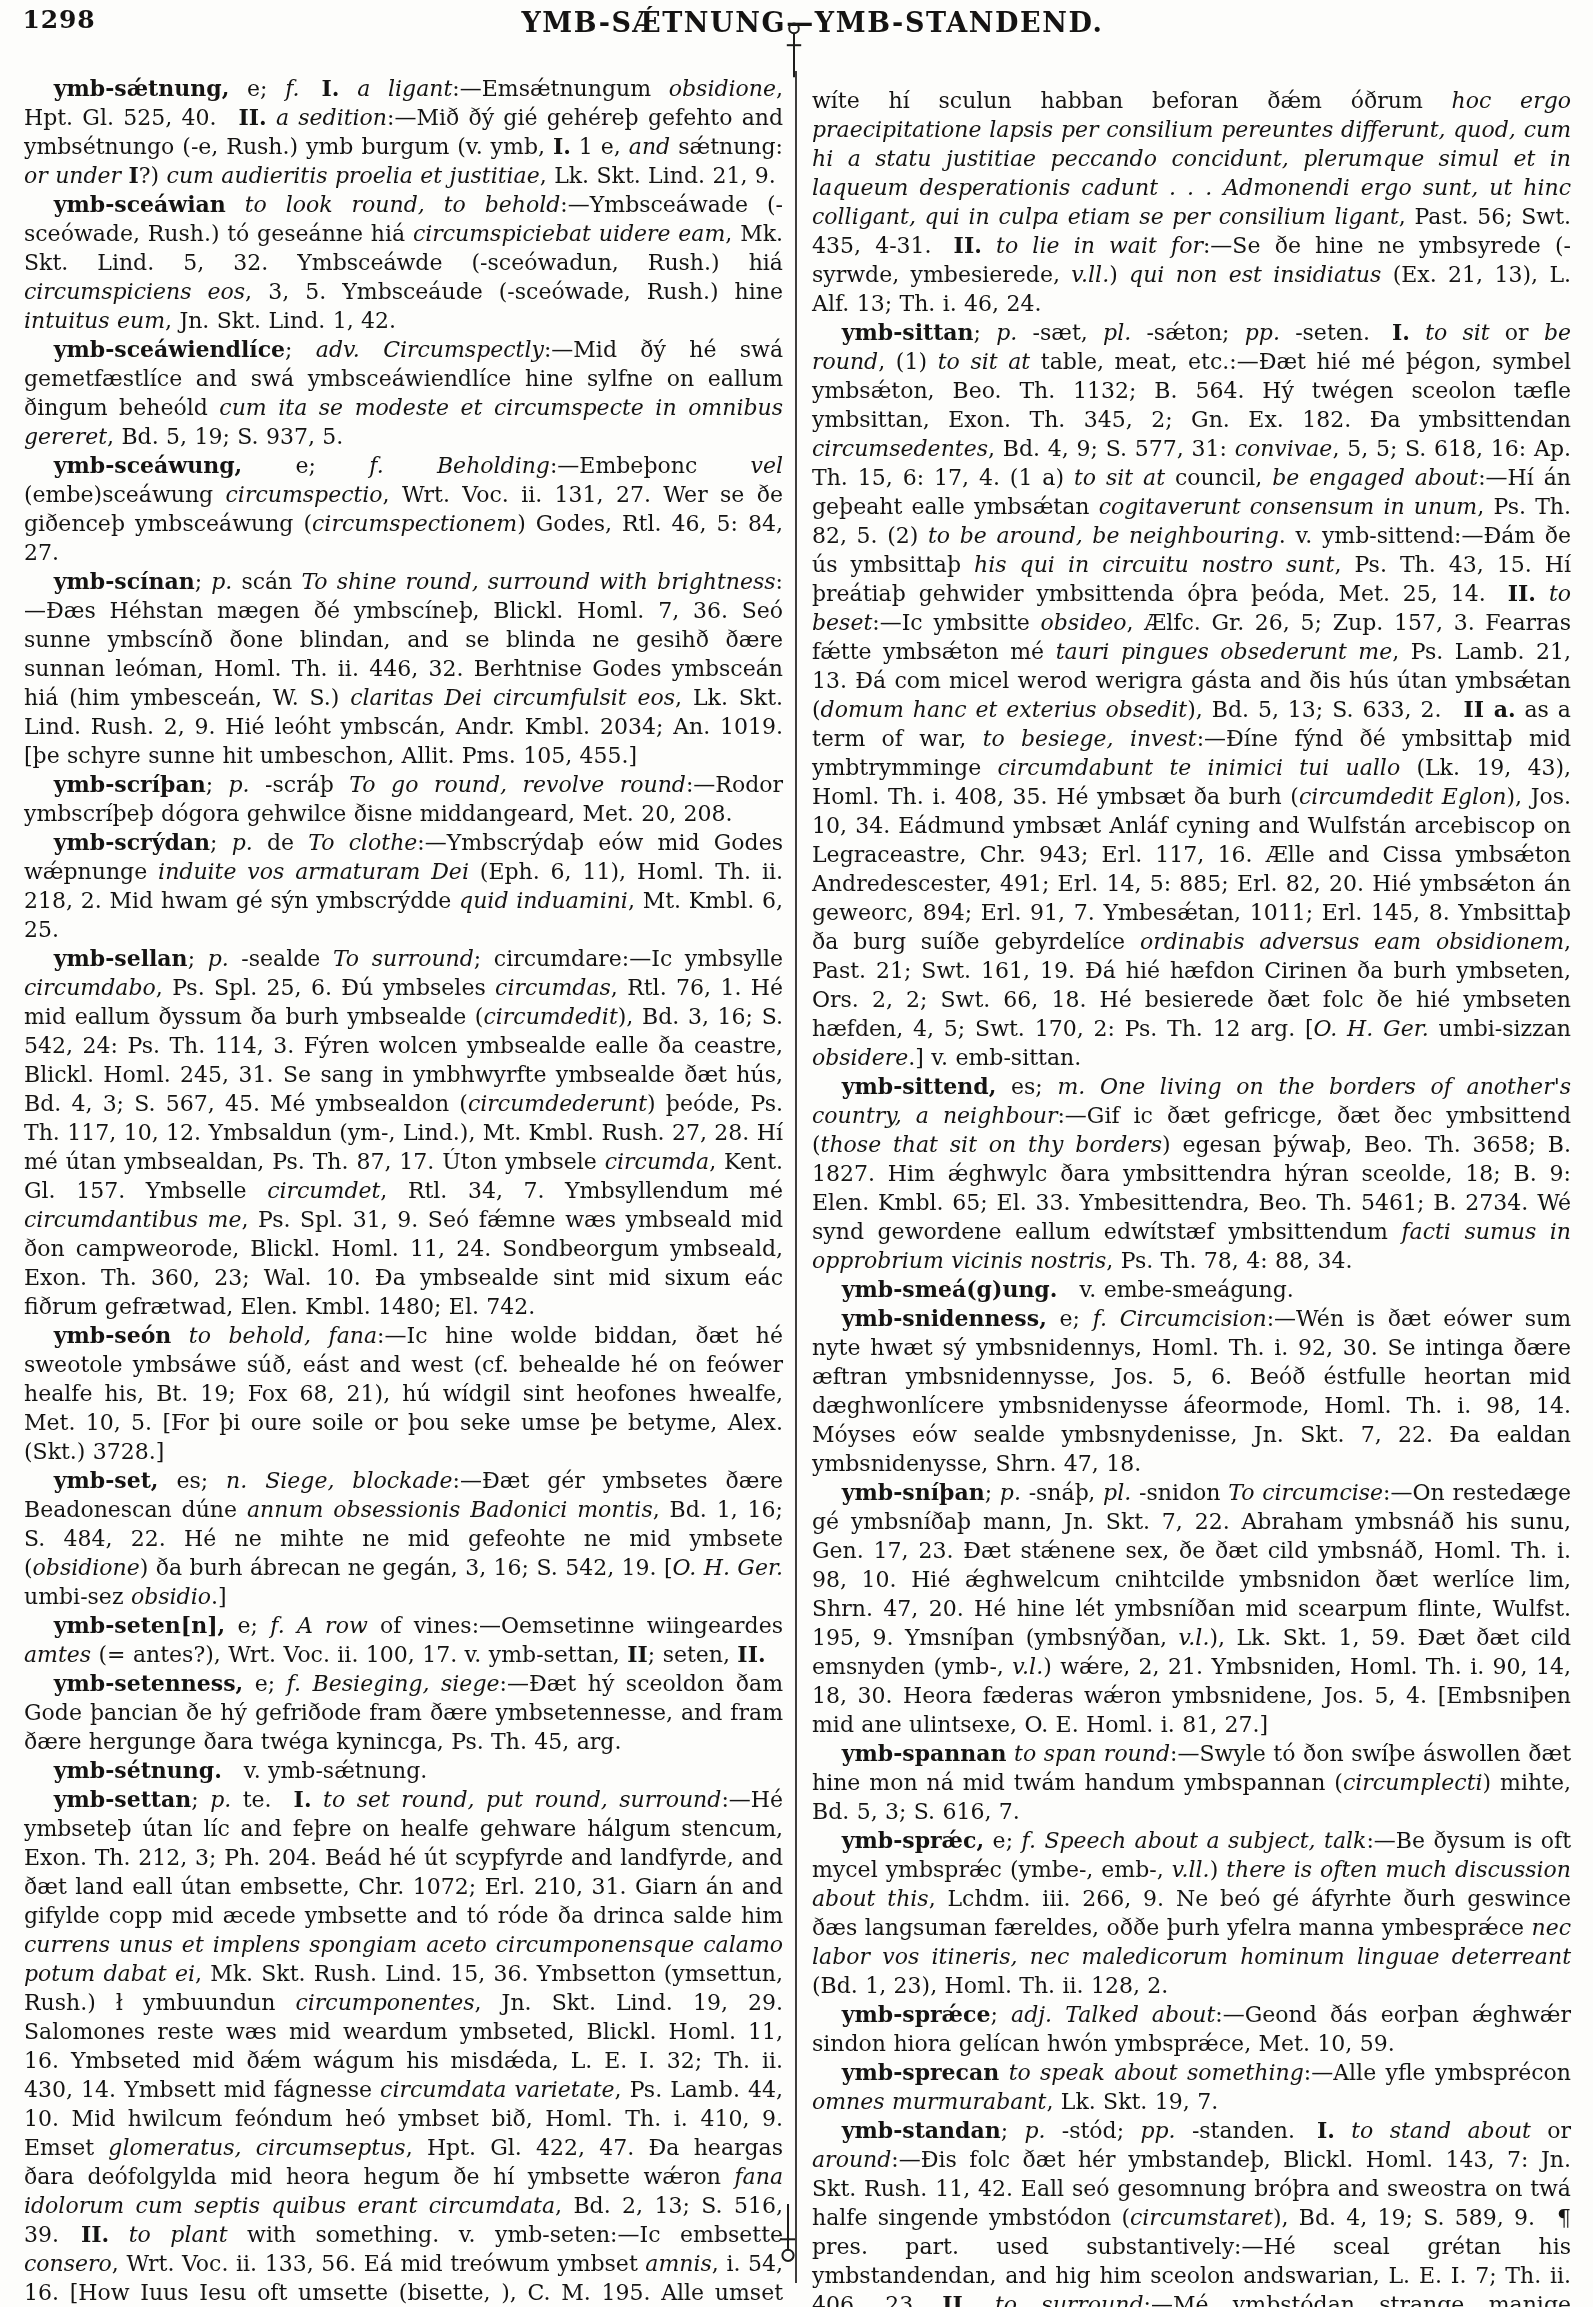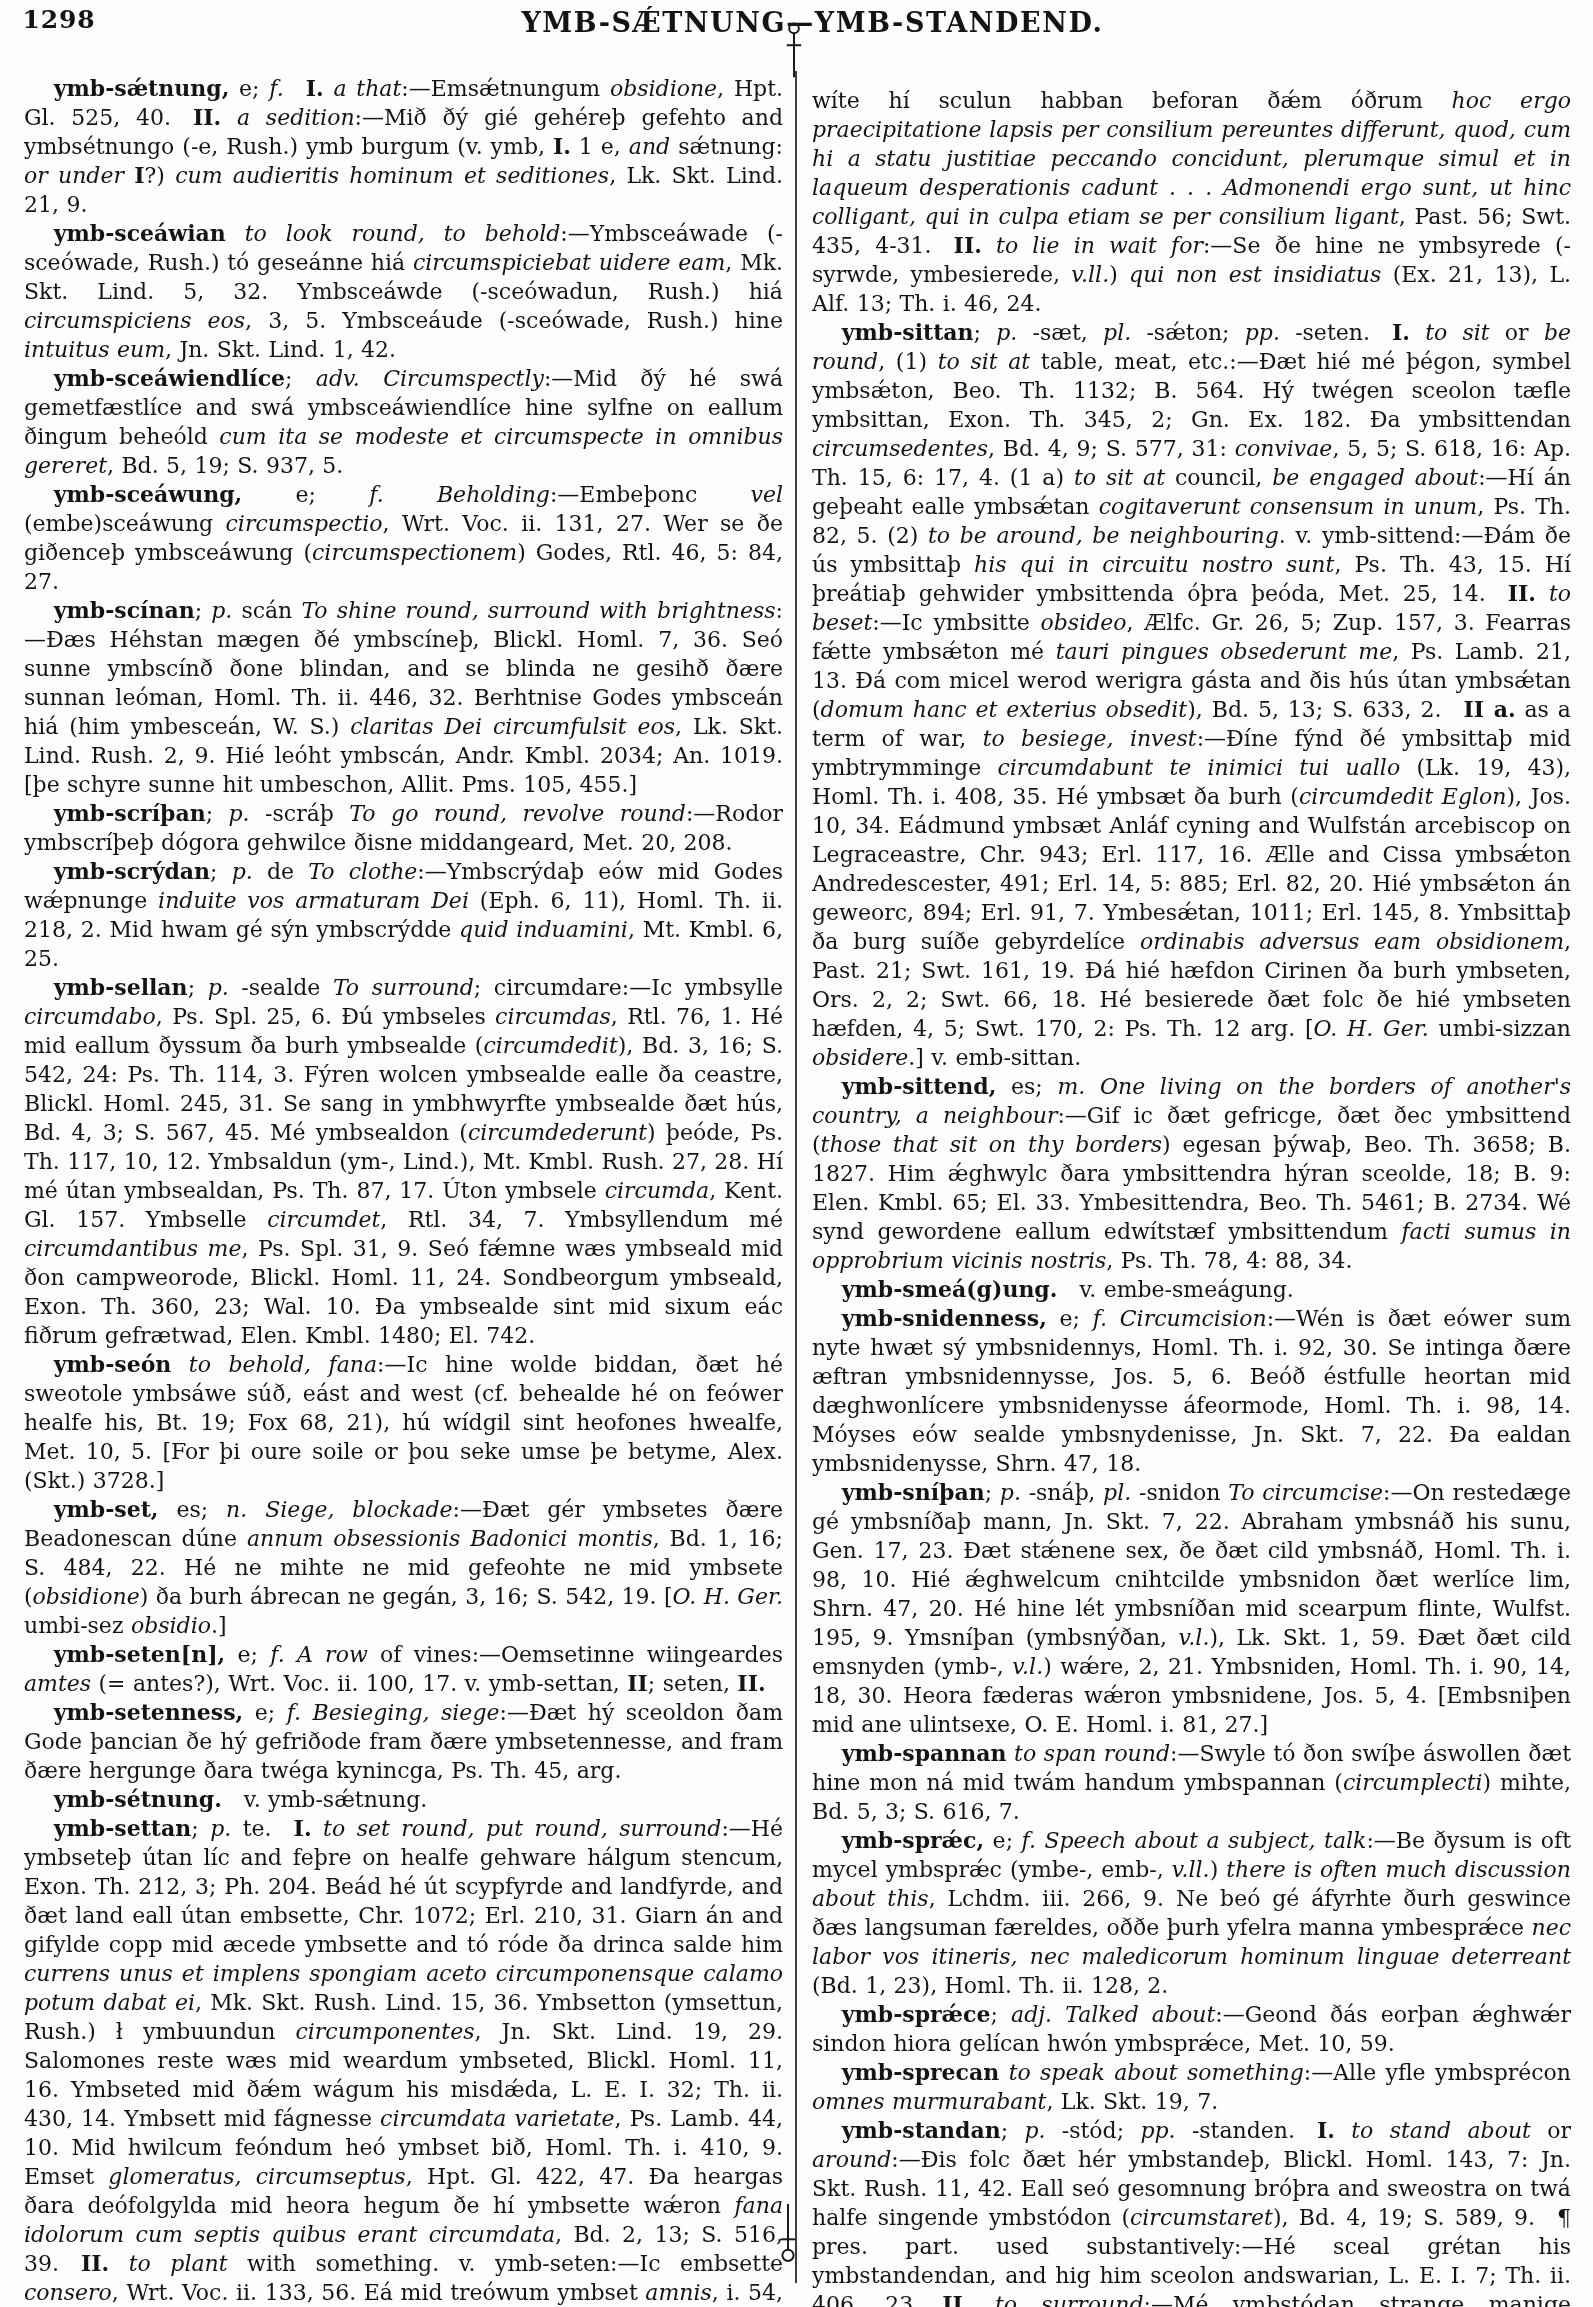--- a/index.html
+++ b/index.html
@@ -62,21 +62,21 @@
       <line x1="15" y1="0" x2="15" y2="58" stroke="currentColor" stroke-width="2.5"></line>
       <line x1="6" y1="44" x2="24" y2="44" stroke="currentColor" stroke-width="2.5"></line>
       <circle cx="15" cy="64" r="7" fill="none" stroke="currentColor" stroke-width="2.5"></circle>
     </svg>
   </span>
 
   <div class="divider"></div>
 
   <div class="columns">
     <div class="col">
-        <p class="entry"><b>ymb-sǽtnung,</b> e; <i>f.</i> <b>I.</b> <i>a that</i>:—Emsǽtnungum <i>obsidione</i>, Hpt. Gl. 525, 40. <b>II.</b> <i>a sedition</i>:—Mið ðý gié gehéreþ gefehto and ymbsétnungo (-e, Rush.) ymb burgum (v. ymb, <b>I.</b> 1 e, <i>and</i> sǽtnung: <i>or under</i> <b>I</b>?) <i>cum audieritis hominum et seditiones</i>, Lk. Skt. Lind. 21, 9.</p>
+        <p class="entry"><b>ymb-sǽtnung,</b> e; <i>f.</i> <b>I.</b> <i>a ligant</i>:—Emsǽtnungum <i>obsidione</i>, Hpt. Gl. 525, 40. <b>II.</b> <i>a sedition</i>:—Mið ðý gié gehéreþ gefehto and ymbsétnungo (-e, Rush.) ymb burgum (v. ymb, <b>I.</b> 1 e, <i>and</i> sǽtnung: <i>or under</i> <b>I</b>?) <i>cum audieritis proelia et justitiae</i>, Lk. Skt. Lind. 21, 9.</p>
         <p class="entry"><b>ymb-sceáwian</b> <i>to look round, to behold</i>:—Ymbsceáwade (-sceówade, Rush.) tó geseánne hiá <i>circumspiciebat uidere eam</i>, Mk. Skt. Lind. 5, 32. Ymbsceáwde (-sceówadun, Rush.) hiá <i>circumspiciens eos</i>, 3, 5. Ymbsceáude (-sceówade, Rush.) hine <i>intuitus eum</i>, Jn. Skt. Lind. 1, 42.</p>
         <p class="entry"><b>ymb-sceáwiendlíce</b>; <i>adv. Circumspectly</i>:—Mid ðý hé swá gemetfæstlíce and swá ymbsceáwiendlíce hine sylfne on eallum ðingum beheóld <i>cum ita se modeste et circumspecte in omnibus gereret</i>, Bd. 5, 19; S. 937, 5.</p>
         <p class="entry"><b>ymb-sceáwung,</b> e; <i>f. Beholding</i>:—Embeþonc <i>vel</i> (embe)sceáwung <i>circumspectio</i>, Wrt. Voc. ii. 131, 27. Wer se ðe giðenceþ ymbsceáwung (<i>circumspectionem</i>) Godes, Rtl. 46, 5: 84, 27.</p>
         <p class="entry"><b>ymb-scínan</b>; <i>p.</i> scán <i>To shine round, surround with brightness</i>:—Ðæs Héhstan mægen ðé ymbscíneþ, Blickl. Homl. 7, 36. Seó sunne ymbscínð ðone blindan, and se blinda ne gesihð ðære sunnan leóman, Homl. Th. ii. 446, 32. Berhtnise Godes ymbsceán hiá (him ymbesceán, W. S.) <i>claritas Dei circumfulsit eos</i>, Lk. Skt. Lind. Rush. 2, 9. Hié leóht ymbscán, Andr. Kmbl. 2034; An. 1019. [þe schyre sunne hit umbeschon, Allit. Pms. 105, 455.]</p>
         <p class="entry"><b>ymb-scríþan</b>; <i>p.</i> -scráþ <i>To go round, revolve round</i>:—Rodor ymbscríþeþ dógora gehwilce ðisne middangeard, Met. 20, 208.</p>
         <p class="entry"><b>ymb-scrýdan</b>; <i>p.</i> de <i>To clothe</i>:—Ymbscrýdaþ eów mid Godes wǽpnunge <i>induite vos armaturam Dei</i> (Eph. 6, 11), Homl. Th. ii. 218, 2. Mid hwam gé sýn ymbscrýdde <i>quid induamini</i>, Mt. Kmbl. 6, 25.</p>
         <p class="entry"><b>ymb-sellan</b>; <i>p.</i> -sealde <i>To surround</i>; circumdare:—Ic ymbsylle <i>circumdabo</i>, Ps. Spl. 25, 6. Ðú ymbseles <i>circumdas</i>, Rtl. 76, 1. Hé mid eallum ðyssum ða burh ymbsealde (<i>circumdedit</i>), Bd. 3, 16; S. 542, 24: Ps. Th. 114, 3. Fýren wolcen ymbsealde ealle ða ceastre, Blickl. Homl. 245, 31. Se sang in ymbhwyrfte ymbsealde ðæt hús, Bd. 4, 3; S. 567, 45. Mé ymbsealdon (<i>circumdederunt</i>) þeóde, Ps. Th. 117, 10, 12. Ymbsaldun (ym-, Lind.), Mt. Kmbl. Rush. 27, 28. Hí mé útan ymbsealdan, Ps. Th. 87, 17. Úton ymbsele <i>circumda</i>, Kent. Gl. 157. Ymbselle <i>circumdet</i>, Rtl. 34, 7. Ymbsyllendum mé <i>circumdantibus me</i>, Ps. Spl. 31, 9. Seó fǽmne wæs ymbseald mid ðon campweorode, Blickl. Homl. 11, 24. Sondbeorgum ymbseald, Exon. Th. 360, 23; Wal. 10. Ða ymbsealde sint mid sixum eác fiðrum gefrætwad, Elen. Kmbl. 1480; El. 742.</p>
         <p class="entry"><b>ymb-seón</b> <i>to behold, fana</i>:—Ic hine wolde biddan, ðæt hé sweotole ymbsáwe súð, eást and west (cf. behealde hé on feówer healfe his, Bt. 19; Fox 68, 21), hú wídgil sint heofones hwealfe, Met. 10, 5. [For þi oure soile or þou seke umse þe betyme, Alex. (Skt.) 3728.]</p>
         <p class="entry"><b>ymb-set,</b> es; <i>n. Siege, blockade</i>:—Ðæt gér ymbsetes ðære Beadonescan dúne <i>annum obsessionis Badonici montis</i>, Bd. 1, 16; S. 484, 22. Hé ne mihte ne mid gefeohte ne mid ymbsete (<i>obsidione</i>) ða burh ábrecan ne gegán, 3, 16; S. 542, 19. [<i>O. H. Ger.</i> umbi-sez <i>obsidio</i>.]</p>
         <p class="entry"><b>ymb-seten[n],</b> e; <i>f. A row</i> of vines:—Oemsetinne wiingeardes <i>amtes</i> (= antes?), Wrt. Voc. ii. 100, 17. v. ymb-settan, <b>II</b>; seten, <b>II.</b></p>

